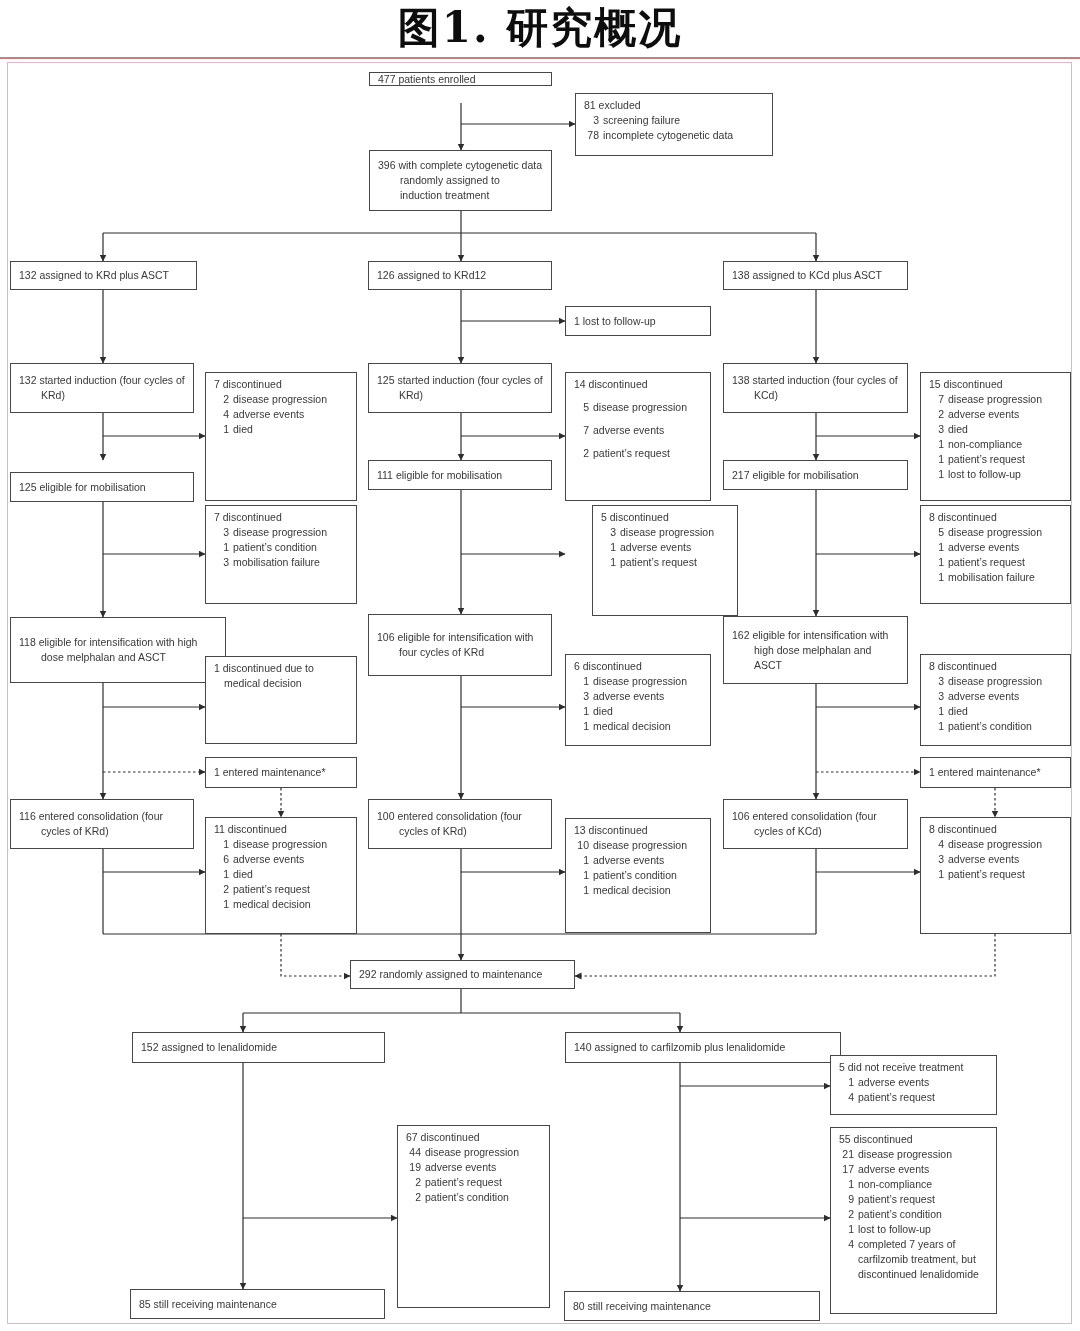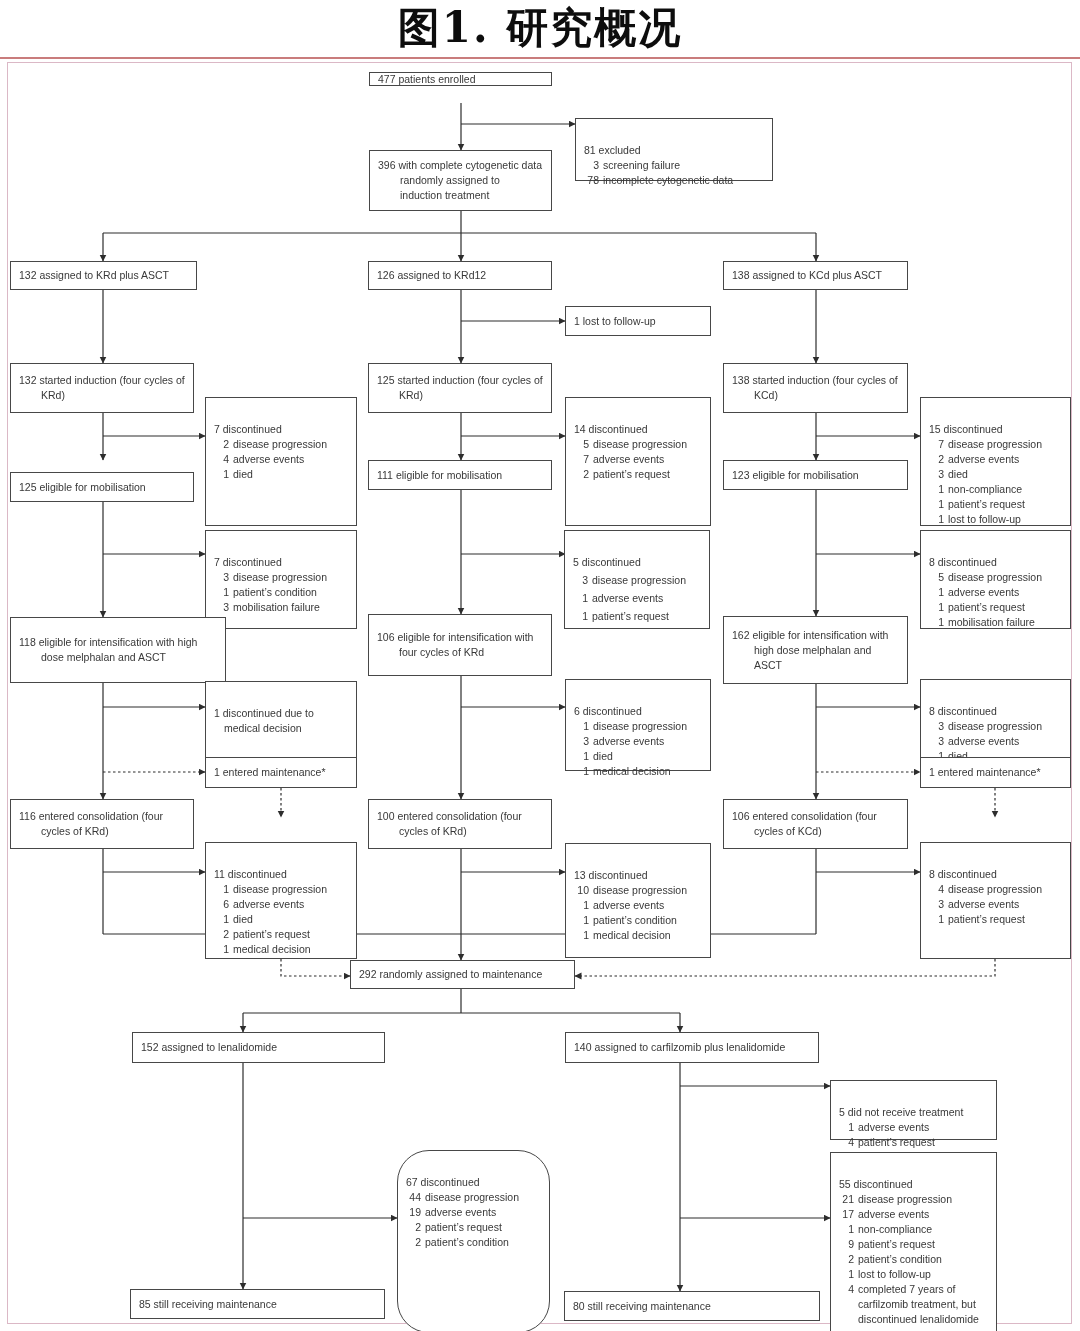--- a/index.html
+++ b/index.html
@@ -13,21 +13,21 @@
   .title-rule{position:absolute;left:0;top:57px;width:1080px;height:2px;background:var(--underline,#c97c7c);}
   .frame{position:absolute;left:7px;top:62px;width:1063px;height:1260px;border:1px solid var(--frame,#dbb8c6);}
   svg.conn{position:absolute;left:0;top:0;width:1080px;height:1331px;}
   .node{
     position:absolute;background:#fff;border:1px solid var(--boxborder,#474747);
     box-sizing:border-box;color:var(--text,#383838);
     font-size:10.5px;line-height:15px;
     display:flex;flex-direction:column;justify-content:center;
     padding:4px 8px;
   }
-  .node.t{justify-content:flex-start;padding-top:24px;margin-top:25px;}
+  .node.t{justify-content:flex-start;padding-top:4px;}
   .ln{white-space:normal;}
   .sub{display:flex;}
   .num{flex:none;width:15px;text-align:right;margin-right:4px;}
   .lbl{flex:1;}
 </style>
 </head>
 <body>
 
 <div class="page">
   <div class="fig-title">图1. 研究概况</div>
@@ -139,21 +139,21 @@
         </div>
         <div class="sub">
           <span class="num">4</span>
           <span class="lbl">adverse events</span>
         </div>
         <div class="sub">
           <span class="num">1</span>
           <span class="lbl">died</span>
         </div>
       </div>
-      <div class="node t" style="left: 565px; top: 372px; width: 146px; height: 129px;">
+      <div class="node t" style="left: 565px; top: 372px; width: 146px; height: 129px; gap: 8px;">
         <div class="ln">14 discontinued</div>
         <div class="sub">
           <span class="num">5</span>
           <span class="lbl">disease progression</span>
         </div>
         <div class="sub">
           <span class="num">7</span>
           <span class="lbl">adverse events</span>
         </div>
         <div class="sub">
@@ -188,38 +188,38 @@
           <span class="lbl">lost to follow-up</span>
         </div>
       </div>
       <div class="node c" style="left: 10px; top: 460px; width: 184px; height: 30px; margin-top: 12px;">
         <div class="ln">125 eligible for mobilisation</div>
       </div>
       <div class="node c" style="left: 368px; top: 460px; width: 184px; height: 30px;">
         <div class="ln">111 eligible for mobilisation</div>
       </div>
       <div class="node c" style="left: 723px; top: 460px; width: 185px; height: 30px;">
-        <div class="ln">123 eligible for mobilisation</div>
+        <div class="ln">217 eligible for mobilisation</div>
       </div>
       <div class="node t" style="left: 205px; top: 505px; width: 152px; height: 99px;">
         <div class="ln">7 discontinued</div>
         <div class="sub">
           <span class="num">3</span>
           <span class="lbl">disease progression</span>
         </div>
         <div class="sub">
           <span class="num">1</span>
           <span class="lbl">patient’s condition</span>
         </div>
         <div class="sub">
           <span class="num">3</span>
           <span class="lbl">mobilisation failure</span>
         </div>
       </div>
-      <div class="node t" style="left: 564px; top: 505px; width: 146px; height: 99px; justify-content: space-between;">
+      <div class="node t" style="left: 592px; top: 505px; width: 146px; height: 111px;">
         <div class="ln">5 discontinued</div>
         <div class="sub">
           <span class="num">3</span>
           <span class="lbl">disease progression</span>
         </div>
         <div class="sub">
           <span class="num">1</span>
           <span class="lbl">adverse events</span>
         </div>
         <div class="sub">
@@ -367,35 +367,35 @@
           <span class="num">1</span>
           <span class="lbl">patient’s request</span>
         </div>
       </div>
       <div class="node c" style="left: 350px; top: 960px; width: 225px; height: 29px;">
         <div class="ln">292 randomly assigned to maintenance</div>
       </div>
       <div class="node c" style="left: 132px; top: 1032px; width: 253px; height: 31px;">
         <div class="ln">152 assigned to lenalidomide</div>
       </div>
-      <div class="node c" style="left: 565px; top: 1032px; width: 254px; height: 31px;">
+      <div class="node c" style="left: 565px; top: 1032px; width: 276px; height: 31px;">
         <div class="ln">140 assigned to carfilzomib plus lenalidomide</div>
       </div>
       <div class="node t" style="left: 830px; top: 1055px; width: 167px; height: 60px;">
         <div class="ln">5 did not receive treatment</div>
         <div class="sub">
           <span class="num">1</span>
           <span class="lbl">adverse events</span>
         </div>
         <div class="sub">
           <span class="num">4</span>
           <span class="lbl">patient’s request</span>
         </div>
       </div>
-      <div class="node t" style="left: 397px; top: 1125px; width: 153px; height: 183px; border-radius: 32px;">
+      <div class="node t" style="left: 397px; top: 1125px; width: 153px; height: 183px;">
         <div class="ln">67 discontinued</div>
         <div class="sub">
           <span class="num">44</span>
           <span class="lbl">disease progression</span>
         </div>
         <div class="sub">
           <span class="num">19</span>
           <span class="lbl">adverse events</span>
         </div>
         <div class="sub">

